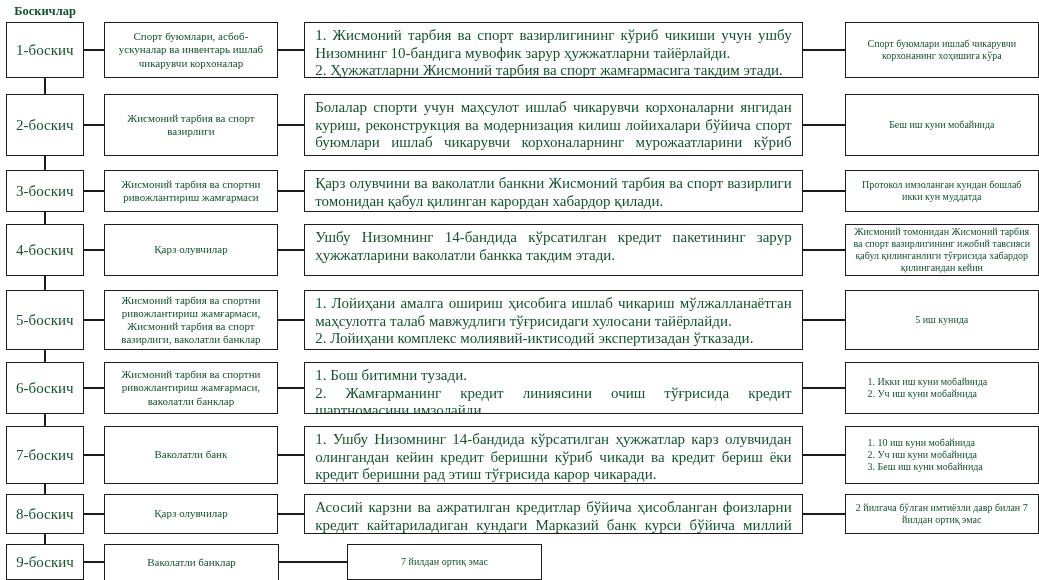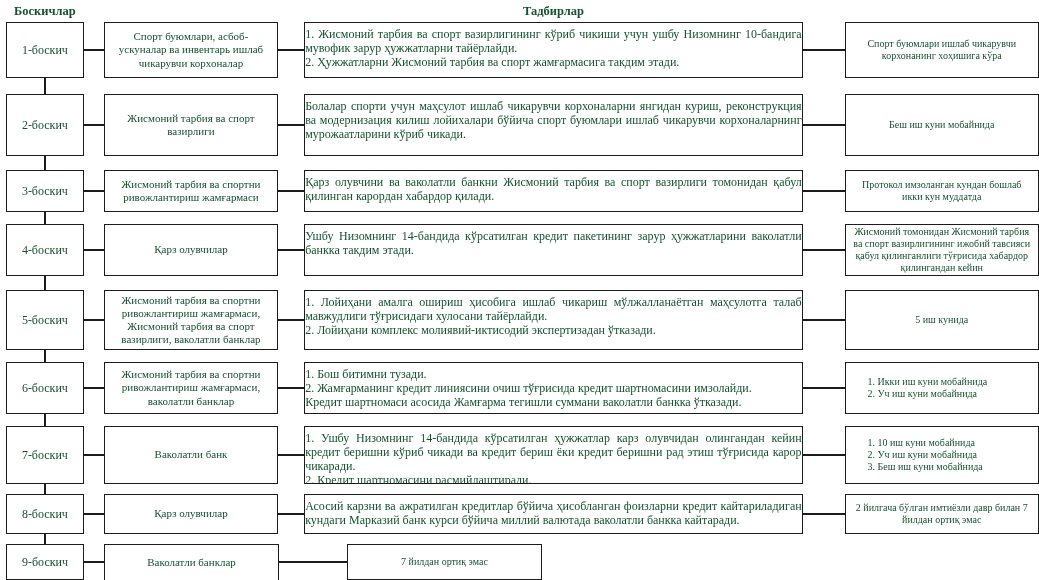--- a/index.html
+++ b/index.html
@@ -50,37 +50,37 @@
     box-sizing: border-box;
     border: 1.5px solid #1c1c1c;
     background: #ffffff;
     display: flex;
     align-items: center;
     justify-content: center;
     overflow: hidden;
   }
   .stage {
     width: 78px;
-    font-size: 12px;
+    font-size: 15px;
     text-align: center;
   }
   .subject {
     width: 175px;
     font-size: 11px;
     text-align: center;
     padding: 18px 7px;
     line-height: 1.2;
   }
   .activity {
     width: 500px;
-    font-size: 12px;
+    font-size: 15px;
     text-align: justify;
     align-items: flex-start;
     justify-content: flex-start;
-    padding: 4px 0;
+    padding: 4px 10px;
     white-space: pre-line;
     line-height: 1.18;
   }
   .deadline {
     width: 195px;
     font-size: 10px;
     text-align: center;
     padding: 2px 7px;
     white-space: pre-line;
     line-height: 1.2;
@@ -113,21 +113,20 @@
 <body>
 
 <div class="canvas">
   <div class="vline"></div>
 
   <div class="header-row">
     <div class="h-stage">Боскичлар</div>
     <div class="h-sp1"></div>
     <div class="h-subject">Субъектлар</div>
     <div class="h-sp2"></div>
-    <div class="h-activity">Тадбирлар</div>
     <div class="h-sp3"></div>
     <div class="h-deadline">Бажариш муддати</div>
   </div>
 
   <div class="row r1">
     <div class="box stage">1-боскич</div>
     <div class="conn c1"></div>
     <div class="box subject">Спорт буюмлари, асбоб-ускуналар ва инвентарь ишлаб чикарувчи корхоналар</div>
     <div class="conn c2"></div>
     <div class="box activity">1.  Жисмоний тарбия ва спорт вазирлигининг кўриб чикиши учун ушбу Низомнинг 10-бандига мувофик зарур ҳужжатларни тайёрлайди.

